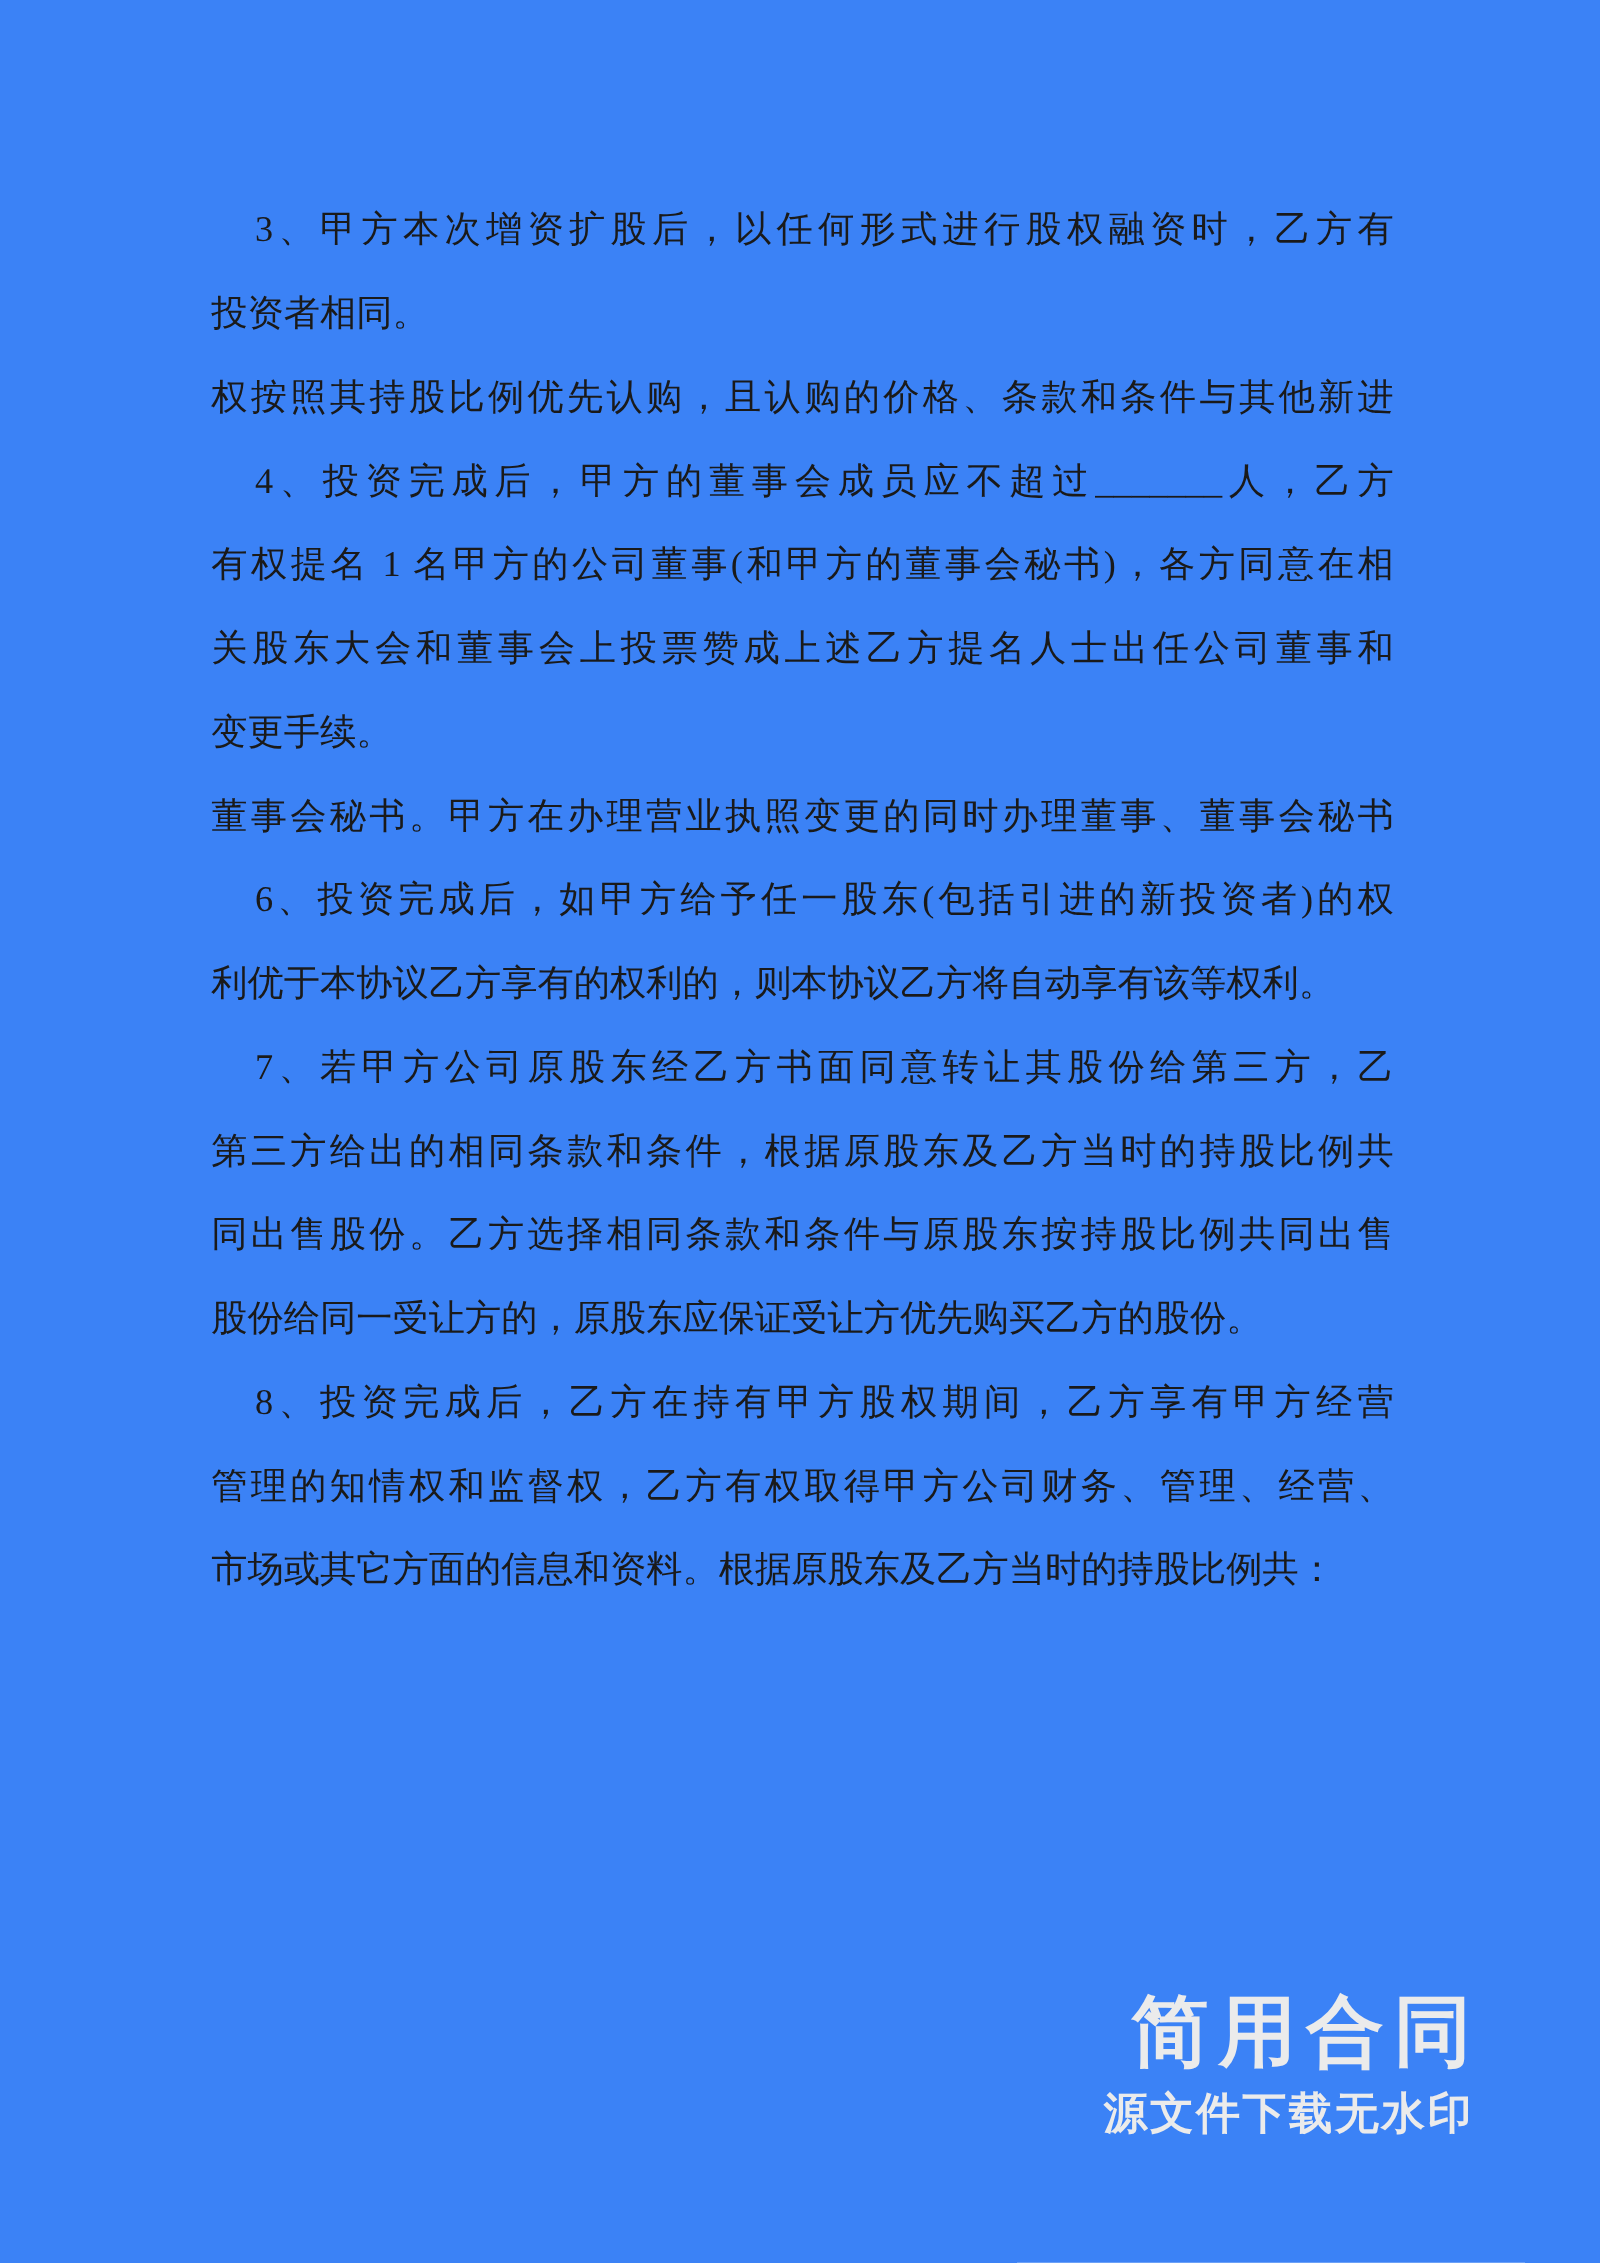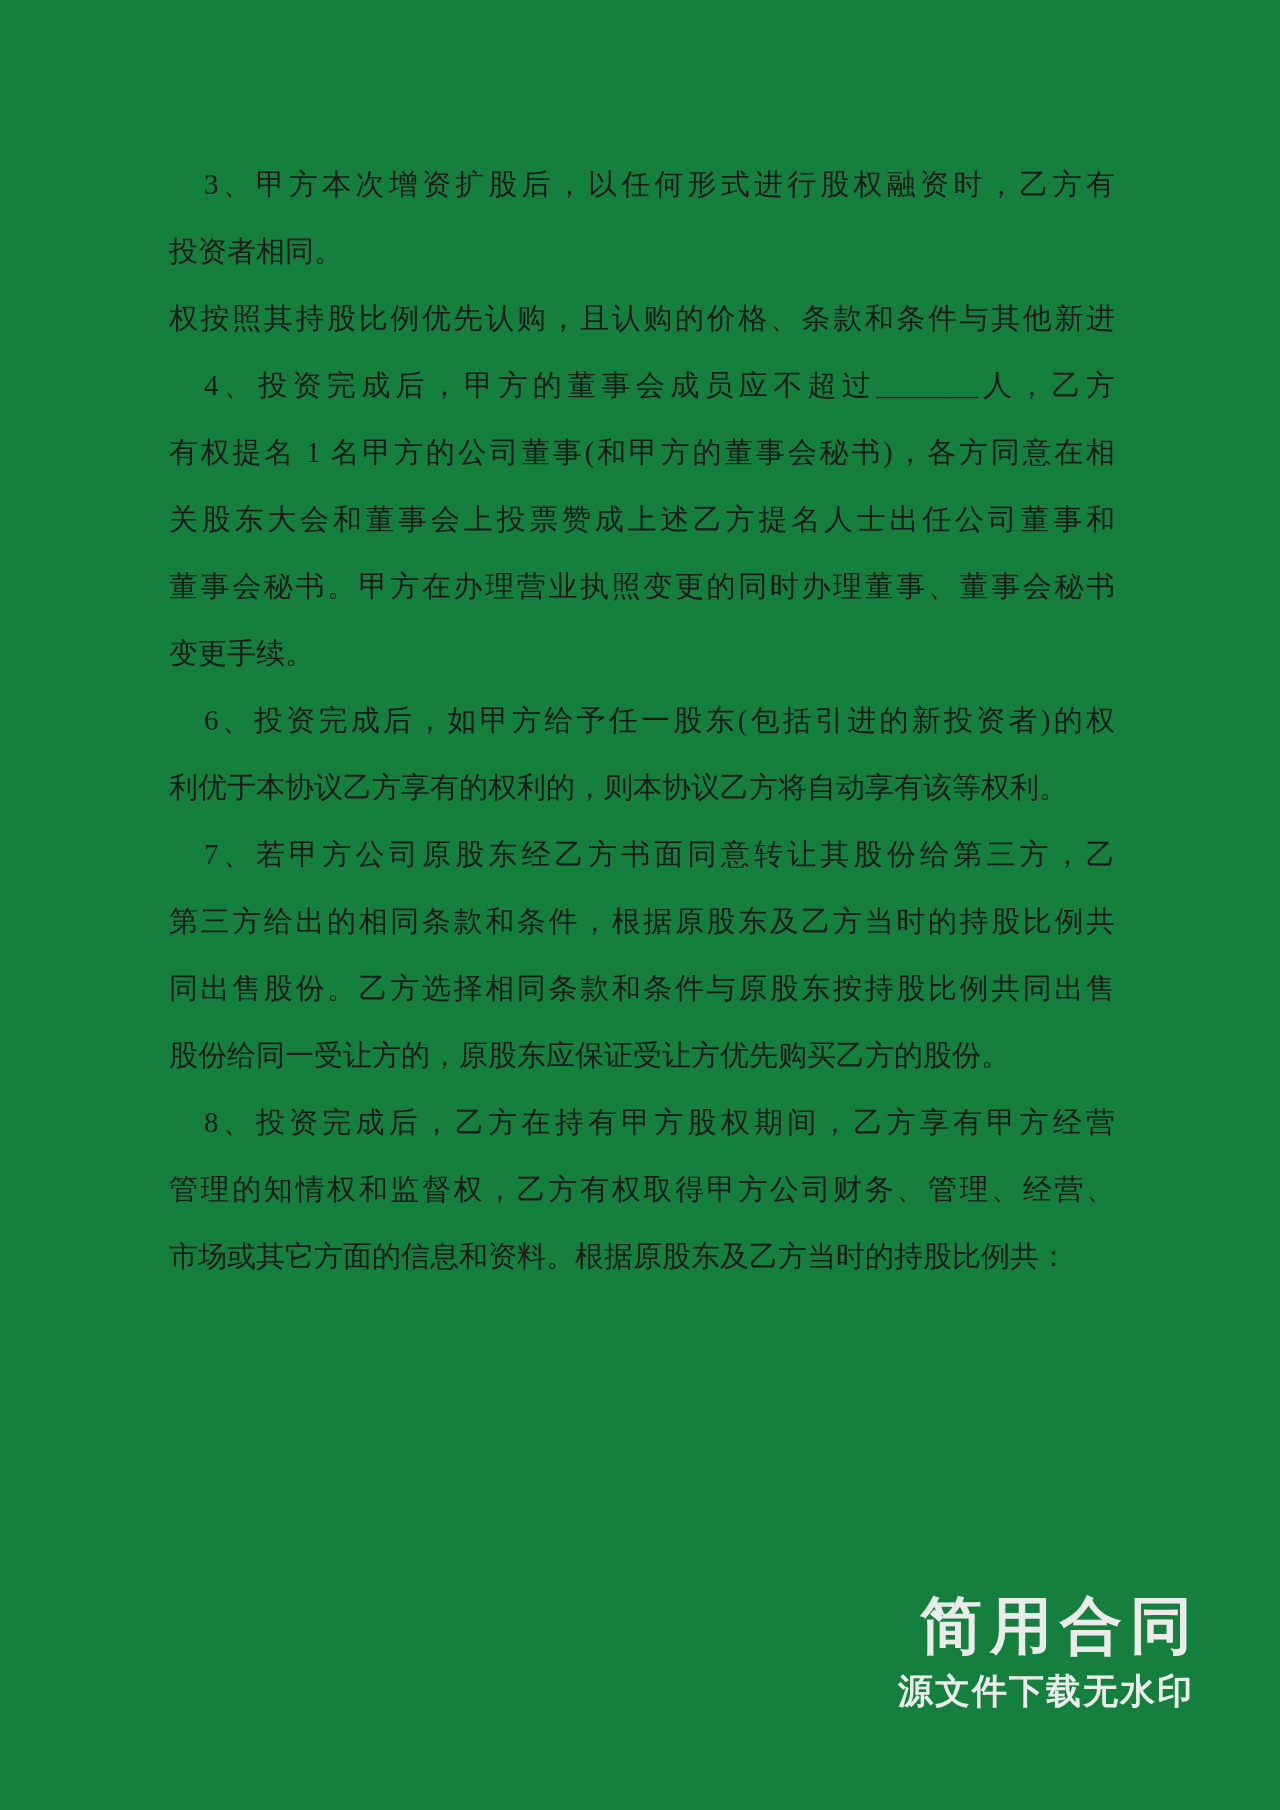--- a/index.html
+++ b/index.html
@@ -5,42 +5,42 @@
   html, body { margin: 0; padding: 0; }
   body {
     width: 1280px; height: 1810px;
     background: #ffffff;
     position: relative;
     overflow: hidden;
     font-family: "Liberation Serif", "DejaVu Serif", serif;
   }
   .page {
     position: absolute; inset: 0;
-    background: #15803d;
+    background: #3b82f6;
   }
   .body-text {
     position: absolute;
     left: 169px; top: 151px;
     width: 946px;
     color: #1a1a1a;
   }
   .para { margin: 0; padding: 0; }
   .line {
     font-size: 29px;
     line-height: 67px;
     height: 67px;
     text-align: justify;
     text-align-last: justify;
     color: #1a1a1a;
   }
   .line.first { text-indent: 35px; }
   .line.last { text-align-last: left; }
   .watermark {
     position: absolute;
-    right: 88px;
+    right: 103px;
     top: 1592px;
     text-align: right;
     color: #ebebeb;
     font-family: "Liberation Sans", "DejaVu Sans", sans-serif;
     font-weight: bold;
     user-select: none;
   }
   .wm-brand {
     font-size: 62px;
     line-height: 68px;
@@ -64,22 +64,22 @@
     <div class="para">
       <div class="line first">3、甲方本次增资扩股后，以任何形式进行股权融资时，乙方有</div>
       <div class="line last">投资者相同。</div>
       <div class="line">权按照其持股比例优先认购，且认购的价格、条款和条件与其他新进</div>
     </div>
 
     <div class="para">
       <div class="line first">4、投资完成后，甲方的董事会成员应不超过_______人，乙方</div>
       <div class="line">有权提名 1 名甲方的公司董事(和甲方的董事会秘书)，各方同意在相</div>
       <div class="line">关股东大会和董事会上投票赞成上述乙方提名人士出任公司董事和</div>
+      <div class="line last">变更手续。</div>
       <div class="line">董事会秘书。甲方在办理营业执照变更的同时办理董事、董事会秘书</div>
-      <div class="line last">变更手续。</div>
     </div>
 
 
     <div class="para">
       <div class="line first">6、投资完成后，如甲方给予任一股东(包括引进的新投资者)的权</div>
       <div class="line last">利优于本协议乙方享有的权利的，则本协议乙方将自动享有该等权利。</div>
     </div>
 
     <div class="para">
       <div class="line first">7、若甲方公司原股东经乙方书面同意转让其股份给第三方，乙</div>

